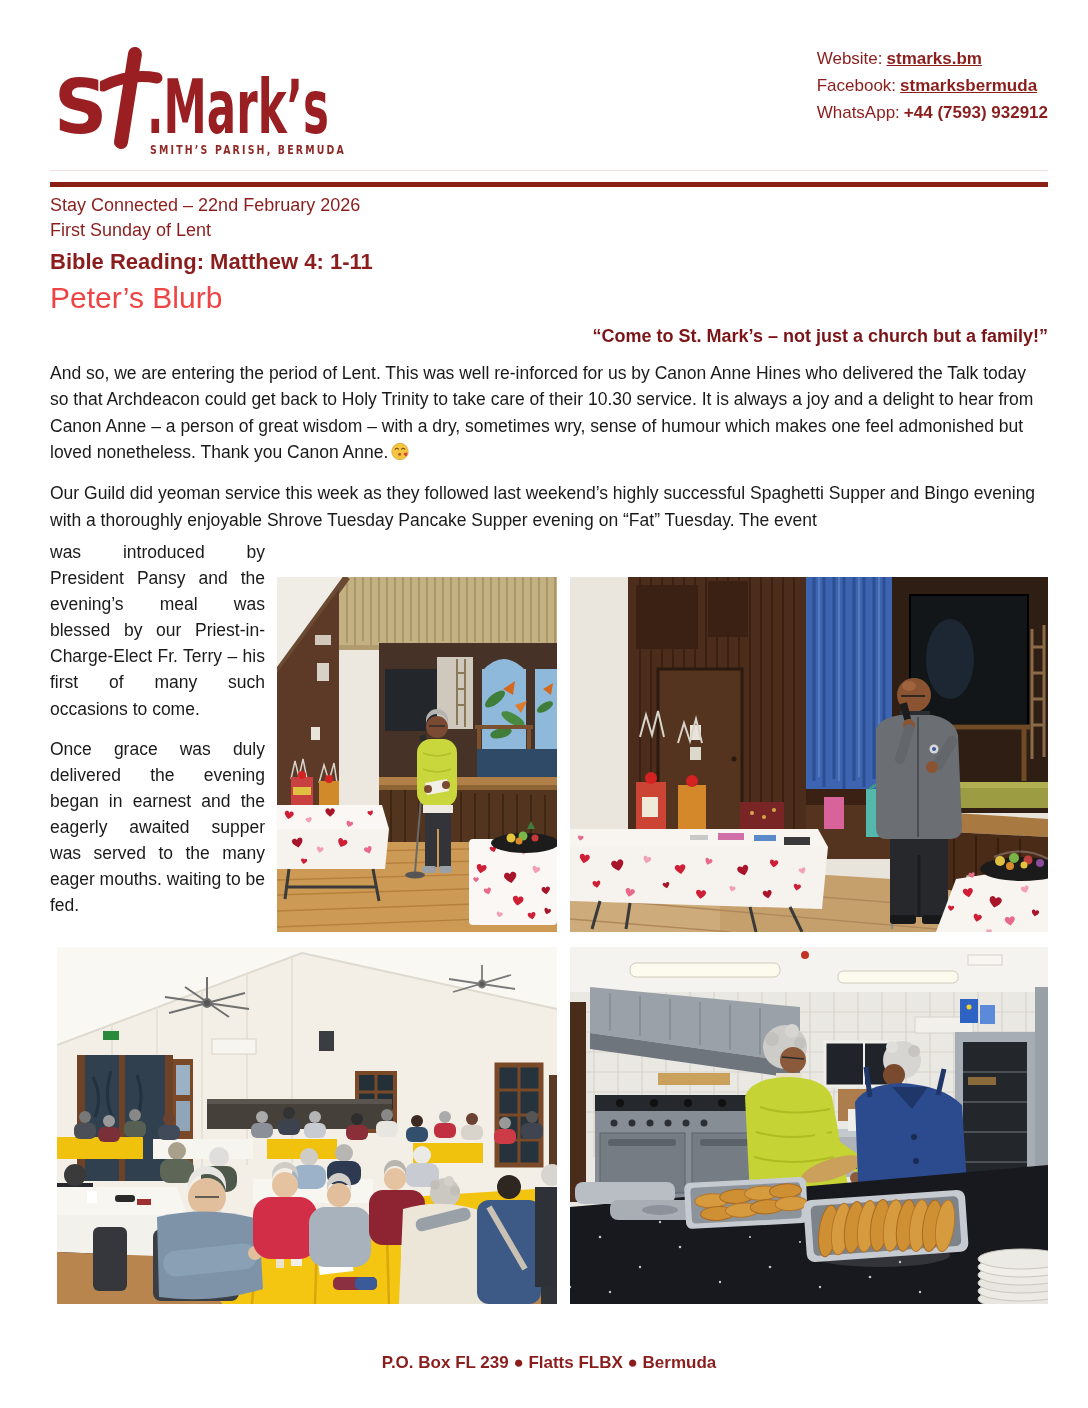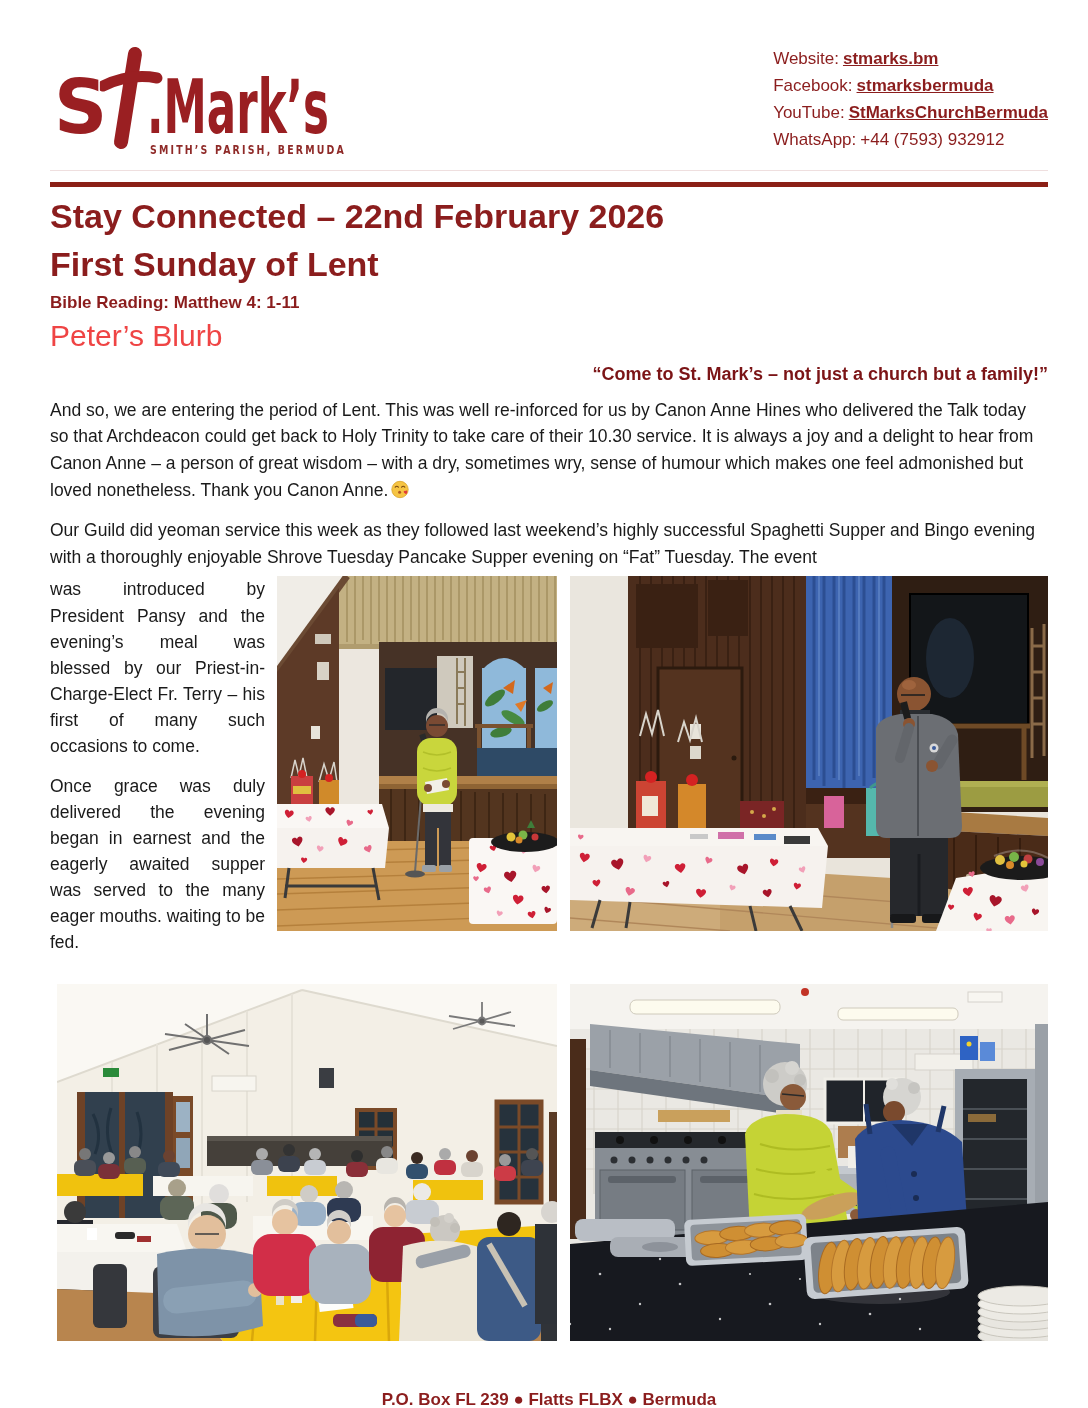--- a/index.html
+++ b/index.html
@@ -6,39 +6,39 @@
   body{width:1088px;font-family:"Liberation Sans",sans-serif;color:#1a1a1a;}
   .page{width:1088px;min-height:1408px;box-sizing:border-box;padding:40px 40px 0 50px;position:relative;}
 
   
   .hdr{display:flex;justify-content:space-between;align-items:flex-start;}
   .logo svg{display:block;}
   .logo-big{font-family:"DejaVu Sans",sans-serif;font-weight:bold;font-size:74px;fill:#9a1f22;stroke:#ffffff;stroke-width:3px;paint-order:stroke;}
   .logo-tag{font-family:"DejaVu Sans",sans-serif;font-weight:600;font-size:13px;fill:#8f2a28;letter-spacing:3px;}
   .contact{text-align:left;color:#8b1d1d;font-size:17px;line-height:1.58;padding-top:6px;}
   .c-link{font-weight:bold;text-decoration:underline;margin-left:4px;cursor:pointer;}
-  .c-bold{font-weight:normal;margin-left:4px;}
+  .c-bold{font-weight:bold;margin-left:4px;}
 
   
   .rule-thin{height:1px;background:#efdfdf;margin-top:8px;}
   .rule-thick{height:5px;background:#8b2016;margin-top:11px;}
 
   
-  .red-h{color:#8b1d1d;font-weight:700;font-size:34px;line-height:1.4;margin:0;}
+  .red-h{color:#8b1d1d;font-weight:400;font-size:18px;line-height:1.4;margin:0;}
   .red-h.first{margin-top:6px;}
-  .bible{color:#8b1d1d;font-weight:bold;font-size:17px;line-height:1.5;margin:2px 0 0;}
+  .bible{color:#8b1d1d;font-weight:bold;font-size:22px;line-height:1.5;margin:2px 0 0;}
   .blurb{color:#ef4444;font-weight:400;font-size:30px;line-height:1.2;margin:2px 0 0;}
   .quote{text-align:right;color:#7b1416;font-weight:bold;font-size:18px;line-height:1.4;margin:8px 0 0;}
 
   .para{font-size:17.5px;line-height:1.52;margin:10px 0 0;}
   .para.second{margin-top:14px;}
   .emoji{vertical-align:-3px;margin-left:3px;}
 
   
-  .midrow{display:flex;gap:12px;margin-top:6px;}
+  .midrow{display:flex;gap:12px;margin-top:6px;align-items:flex-end;}
   .colx{flex:0 0 215px;width:215px;font-size:17.5px;line-height:1.49;text-align:justify;}
   .colx p{margin:0 0 14px;}
   .photo{display:block;flex:0 0 auto;}
   .midrow .photo + .photo{margin-left:1px;}
 
   .botrow{display:flex;gap:13px;margin-top:15px;margin-left:7px;}
 
   
   .ftr{margin-top:46px;text-align:center;color:#8b1d1d;font-weight:bold;font-size:17px;line-height:1.5;}
 </style>
@@ -61,21 +61,20 @@
         <path d="M85 14 L71 102" stroke="#9a1f22" stroke-width="14" stroke-linecap="round" fill="none"></path>
         <path d="M53 46 Q80 33 107 38" stroke="#9a1f22" stroke-width="11" stroke-linecap="round" fill="none"></path>
         <text class="logo-big" x="4" y="93">S</text>
         <text class="logo-big" x="97" y="93" textLength="182" lengthAdjust="spacingAndGlyphs">.Mark’s</text>
         <text class="logo-tag" x="100" y="114" textLength="196" lengthAdjust="spacingAndGlyphs">SMITH’S PARISH, BERMUDA</text>
       </svg>
     </div>
     <div class="contact">
       <div><span>Website:</span><span class="c-link">stmarks.bm</span></div>
       <div><span>Facebook:</span><span class="c-link">stmarksbermuda</span></div>
-      <div><span>YouTube:</span><span class="c-link">StMarksChurchBermuda</span></div>
       <div><span>WhatsApp:</span><span class="c-bold">+44 (7593) 932912</span></div>
     </div>
   </header>
 
   <div class="rule-thin"></div>
   <div class="rule-thick"></div>
 
   <main>
     <h1 class="red-h first">Stay Connected – 22nd February 2026</h1>
     <h2 class="red-h">First Sunday of Lent</h2>

